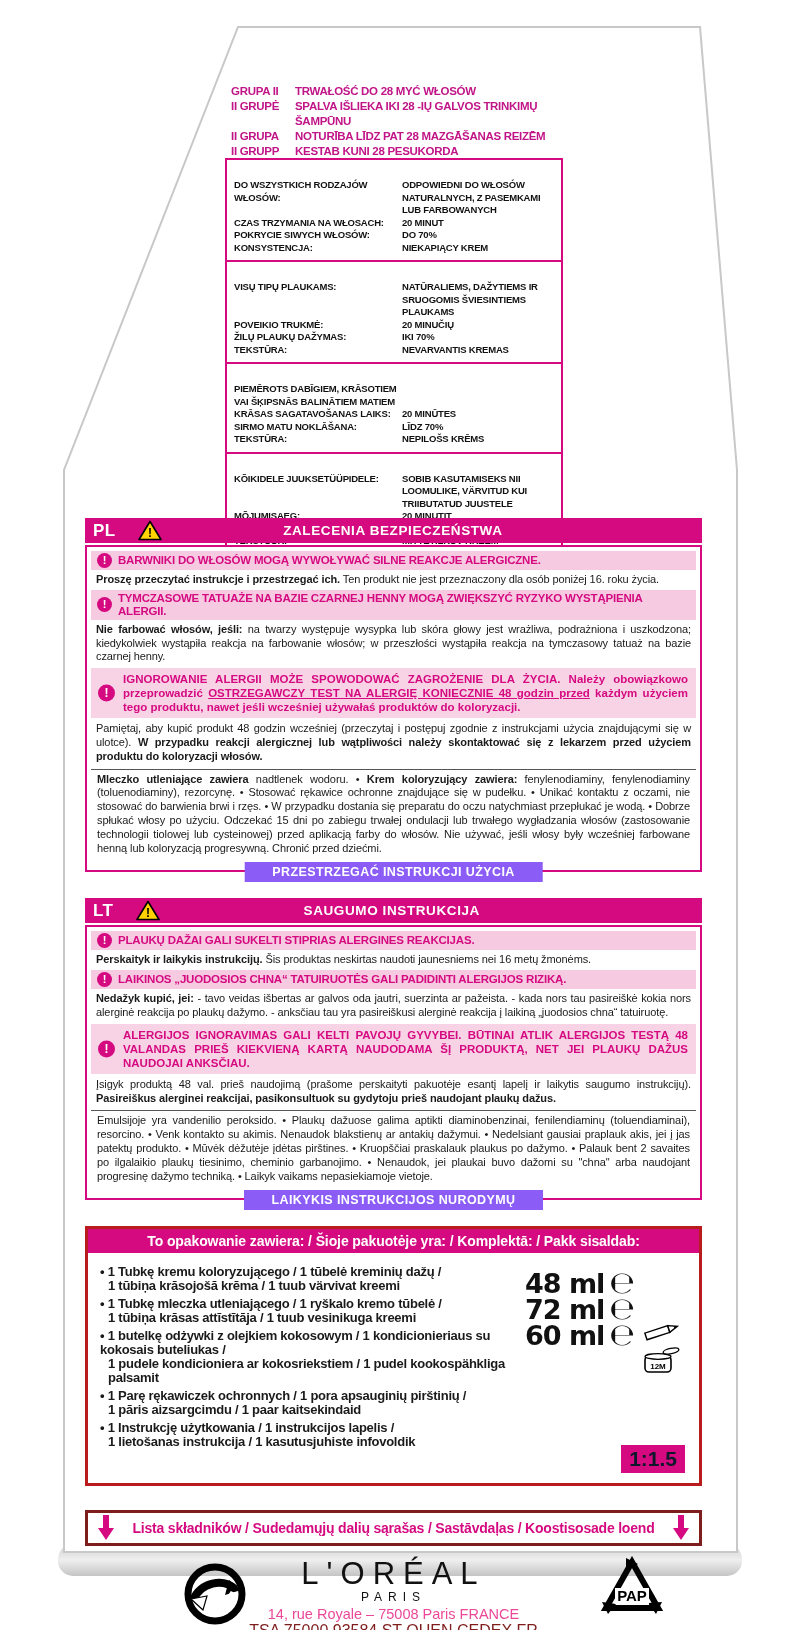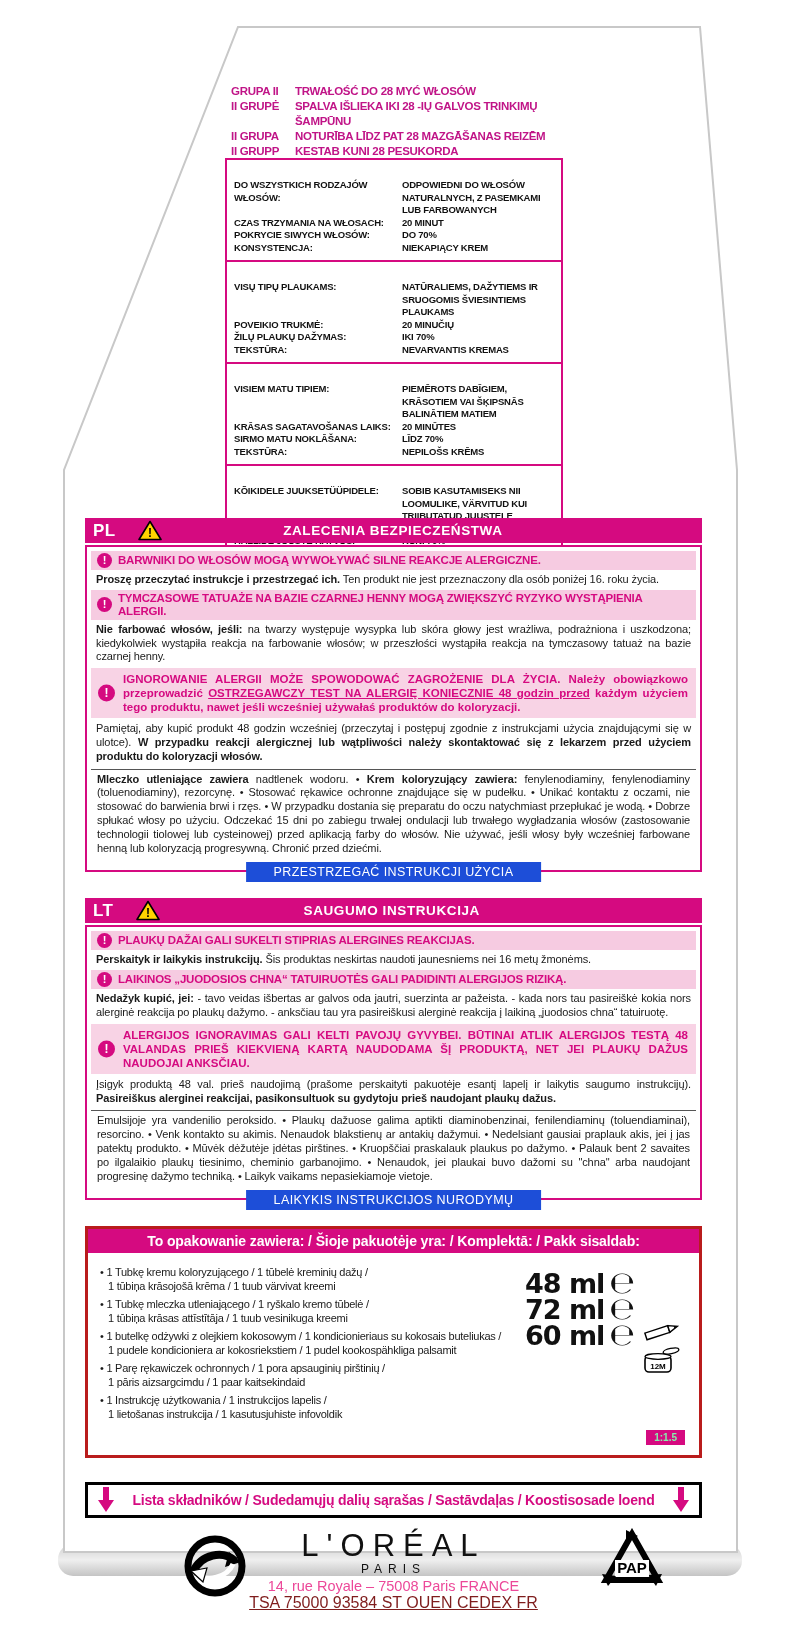--- a/index.html
+++ b/index.html
@@ -36,44 +36,44 @@
   .warn-text{color:#d50a80;font-weight:bold;font-size:11.5px;letter-spacing:-0.2px;line-height:13px;}
   .body-par{margin:2px 0;padding:1px 6px;font-size:11px;line-height:13.8px;letter-spacing:-0.1px;text-align:justify;}
   .alert-box{position:relative;background:#f8d3e5;margin:3px 1px;padding:4px 8px 4px 32px;
              color:#d50a80;font-weight:bold;font-size:11.5px;line-height:14px;text-align:justify;}
   .alert-box .excl-abs{position:absolute;left:7px;top:50%;transform:translateY(-50%);
              width:17px;height:17px;border-radius:50%;background:#d50a80;color:#fff;
              font-weight:bold;font-size:12px;line-height:17px;text-align:center;}
   .ingr-par{border-top:1.5px solid #555;margin:4px 1px 0 1px;padding:3px 6px;
             font-size:11px;line-height:13.8px;letter-spacing:-0.1px;text-align:justify;}
   .bottom-bar{position:absolute;left:50%;bottom:-12px;transform:translateX(-50%);
-              background:#1d4ed8;color:#fff;font-weight:normal;font-size:12.5px;letter-spacing:0.4px;
+              background:#8b5cf6;color:#fff;font-weight:bold;font-size:12.5px;letter-spacing:0.4px;
               padding:3px 28px;white-space:nowrap;}
   .rb{font-weight:bold;} .ru{text-decoration:underline;}
 
   .sec-gap{height:26px;}
 
   
   .contents-box{border:3px solid #b91c1c;background:#fff;position:relative;box-sizing:border-box;}
   .contents-header{background:#d50a80;color:#fff;text-align:center;font-weight:bold;
                    font-size:14px;letter-spacing:-0.1px;padding:4px 4px;}
   .contents-list{padding:8px 160px 30px 12px;}
-  .c-item{font-size:11px;font-weight:normal;letter-spacing:-0.25px;line-height:14px;margin:4px 0;}
+  .c-item{font-size:13px;font-weight:bold;letter-spacing:-0.25px;line-height:14px;margin:4px 0;}
   .c-line1::before{content:"• ";}
   .c-line2{padding-left:8px;}
   .volumes{position:absolute;right:64px;top:36px;text-align:left;}
   .vol-row{display:flex;justify-content:flex-end;align-items:baseline;height:26px;}
   .vol-num{font-family:"DejaVu Sans",sans-serif;font-size:27px;font-weight:600;letter-spacing:-1px;color:#111;}
   .e-mark{font-family:"DejaVu Sans",sans-serif;font-size:30px;font-weight:400;margin-left:5px;color:#111;}
   .pack-icons{position:absolute;right:18px;top:92px;}
-  .ratio-badge{position:absolute;right:14px;bottom:10px;background:#d50a80;color:#86efac;
-               font-weight:bold;font-size:10px;padding:2px 8px;}
-
-  
-  .ingredients-bar{margin-top:24px;border:3px solid #000000;display:flex;align-items:center;
+  .ratio-badge{position:absolute;right:14px;bottom:10px;background:#d50a80;color:#0f172a;
+               font-weight:bold;font-size:21px;padding:2px 8px;}
+
+  
+  .ingredients-bar{margin-top:24px;border:3px solid #7f1d1d;display:flex;align-items:center;
                    height:30px;padding:0 10px;box-sizing:content-box;background:#fff;}
   .ingredients-label{flex:1;text-align:center;color:#d50a80;font-weight:bold;font-size:14px;letter-spacing:-0.2px;}
 
   
   .footer{position:relative;height:100px;margin-top:8px;}
   .green-dot{position:absolute;left:98px;top:8px;}
   .brand-block{position:absolute;left:50%;transform:translateX(-50%);top:2px;text-align:center;width:420px;}
   .brand{font-size:31px;letter-spacing:8px;font-weight:400;color:#111;}
   .brand-city{font-size:12px;letter-spacing:6px;margin-top:-2px;color:#111;}
   .addr1{font-size:14.5px;margin-top:2px;color:#ec4899;}
@@ -148,21 +148,20 @@
           <span>ŽILŲ PLAUKŲ DAŽYMAS:</span>
           <span>IKI 70%</span>
         </div>
       <div class="spec-row">
           <span>TEKSTŪRA:</span>
           <span>NEVARVANTIS KREMAS</span>
         </div>
     </div>
     <div class="spec-section">
       <div class="spec-row">
-          <span>VISIEM MATU TIPIEM:</span>
           <span>PIEMĒROTS DABĪGIEM, KRĀSOTIEM VAI ŠĶIPSNĀS BALINĀTIEM MATIEM</span>
         </div>
       <div class="spec-row">
           <span>KRĀSAS SAGATAVOŠANAS LAIKS:</span>
           <span>20 MINŪTES</span>
         </div>
       <div class="spec-row">
           <span>SIRMO MATU NOKLĀŠANA:</span>
           <span>LĪDZ 70%</span>
         </div>

